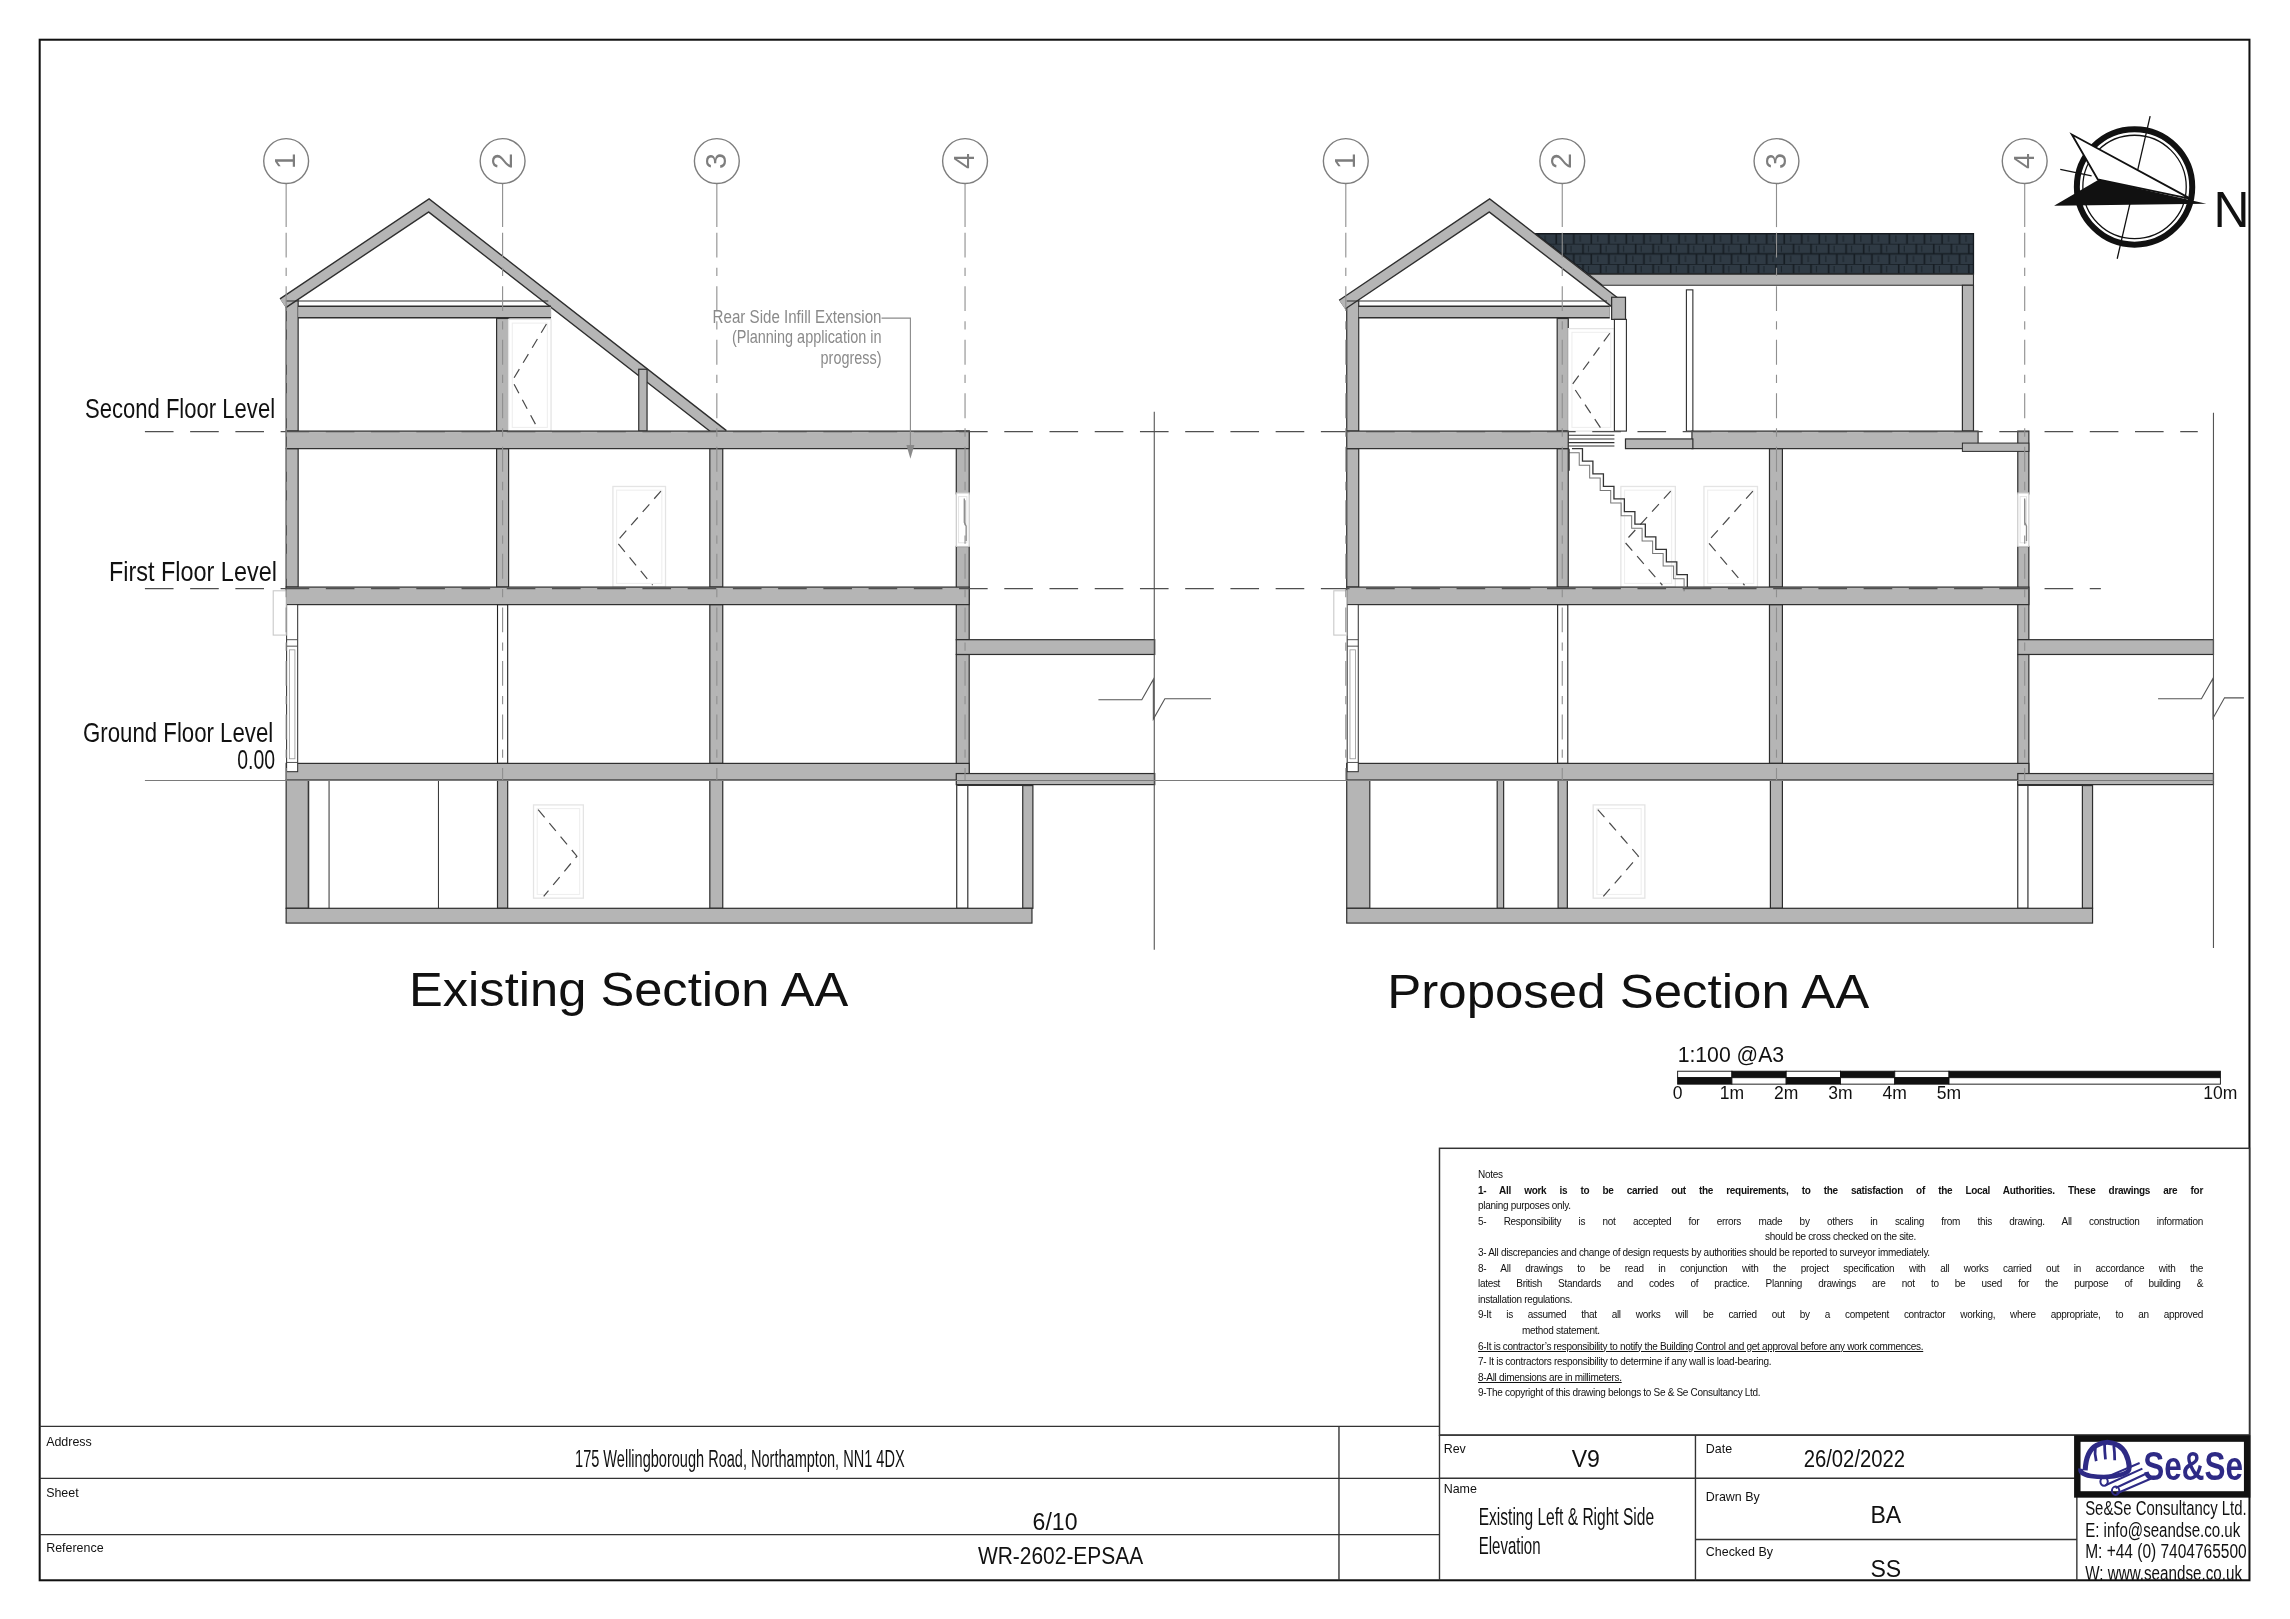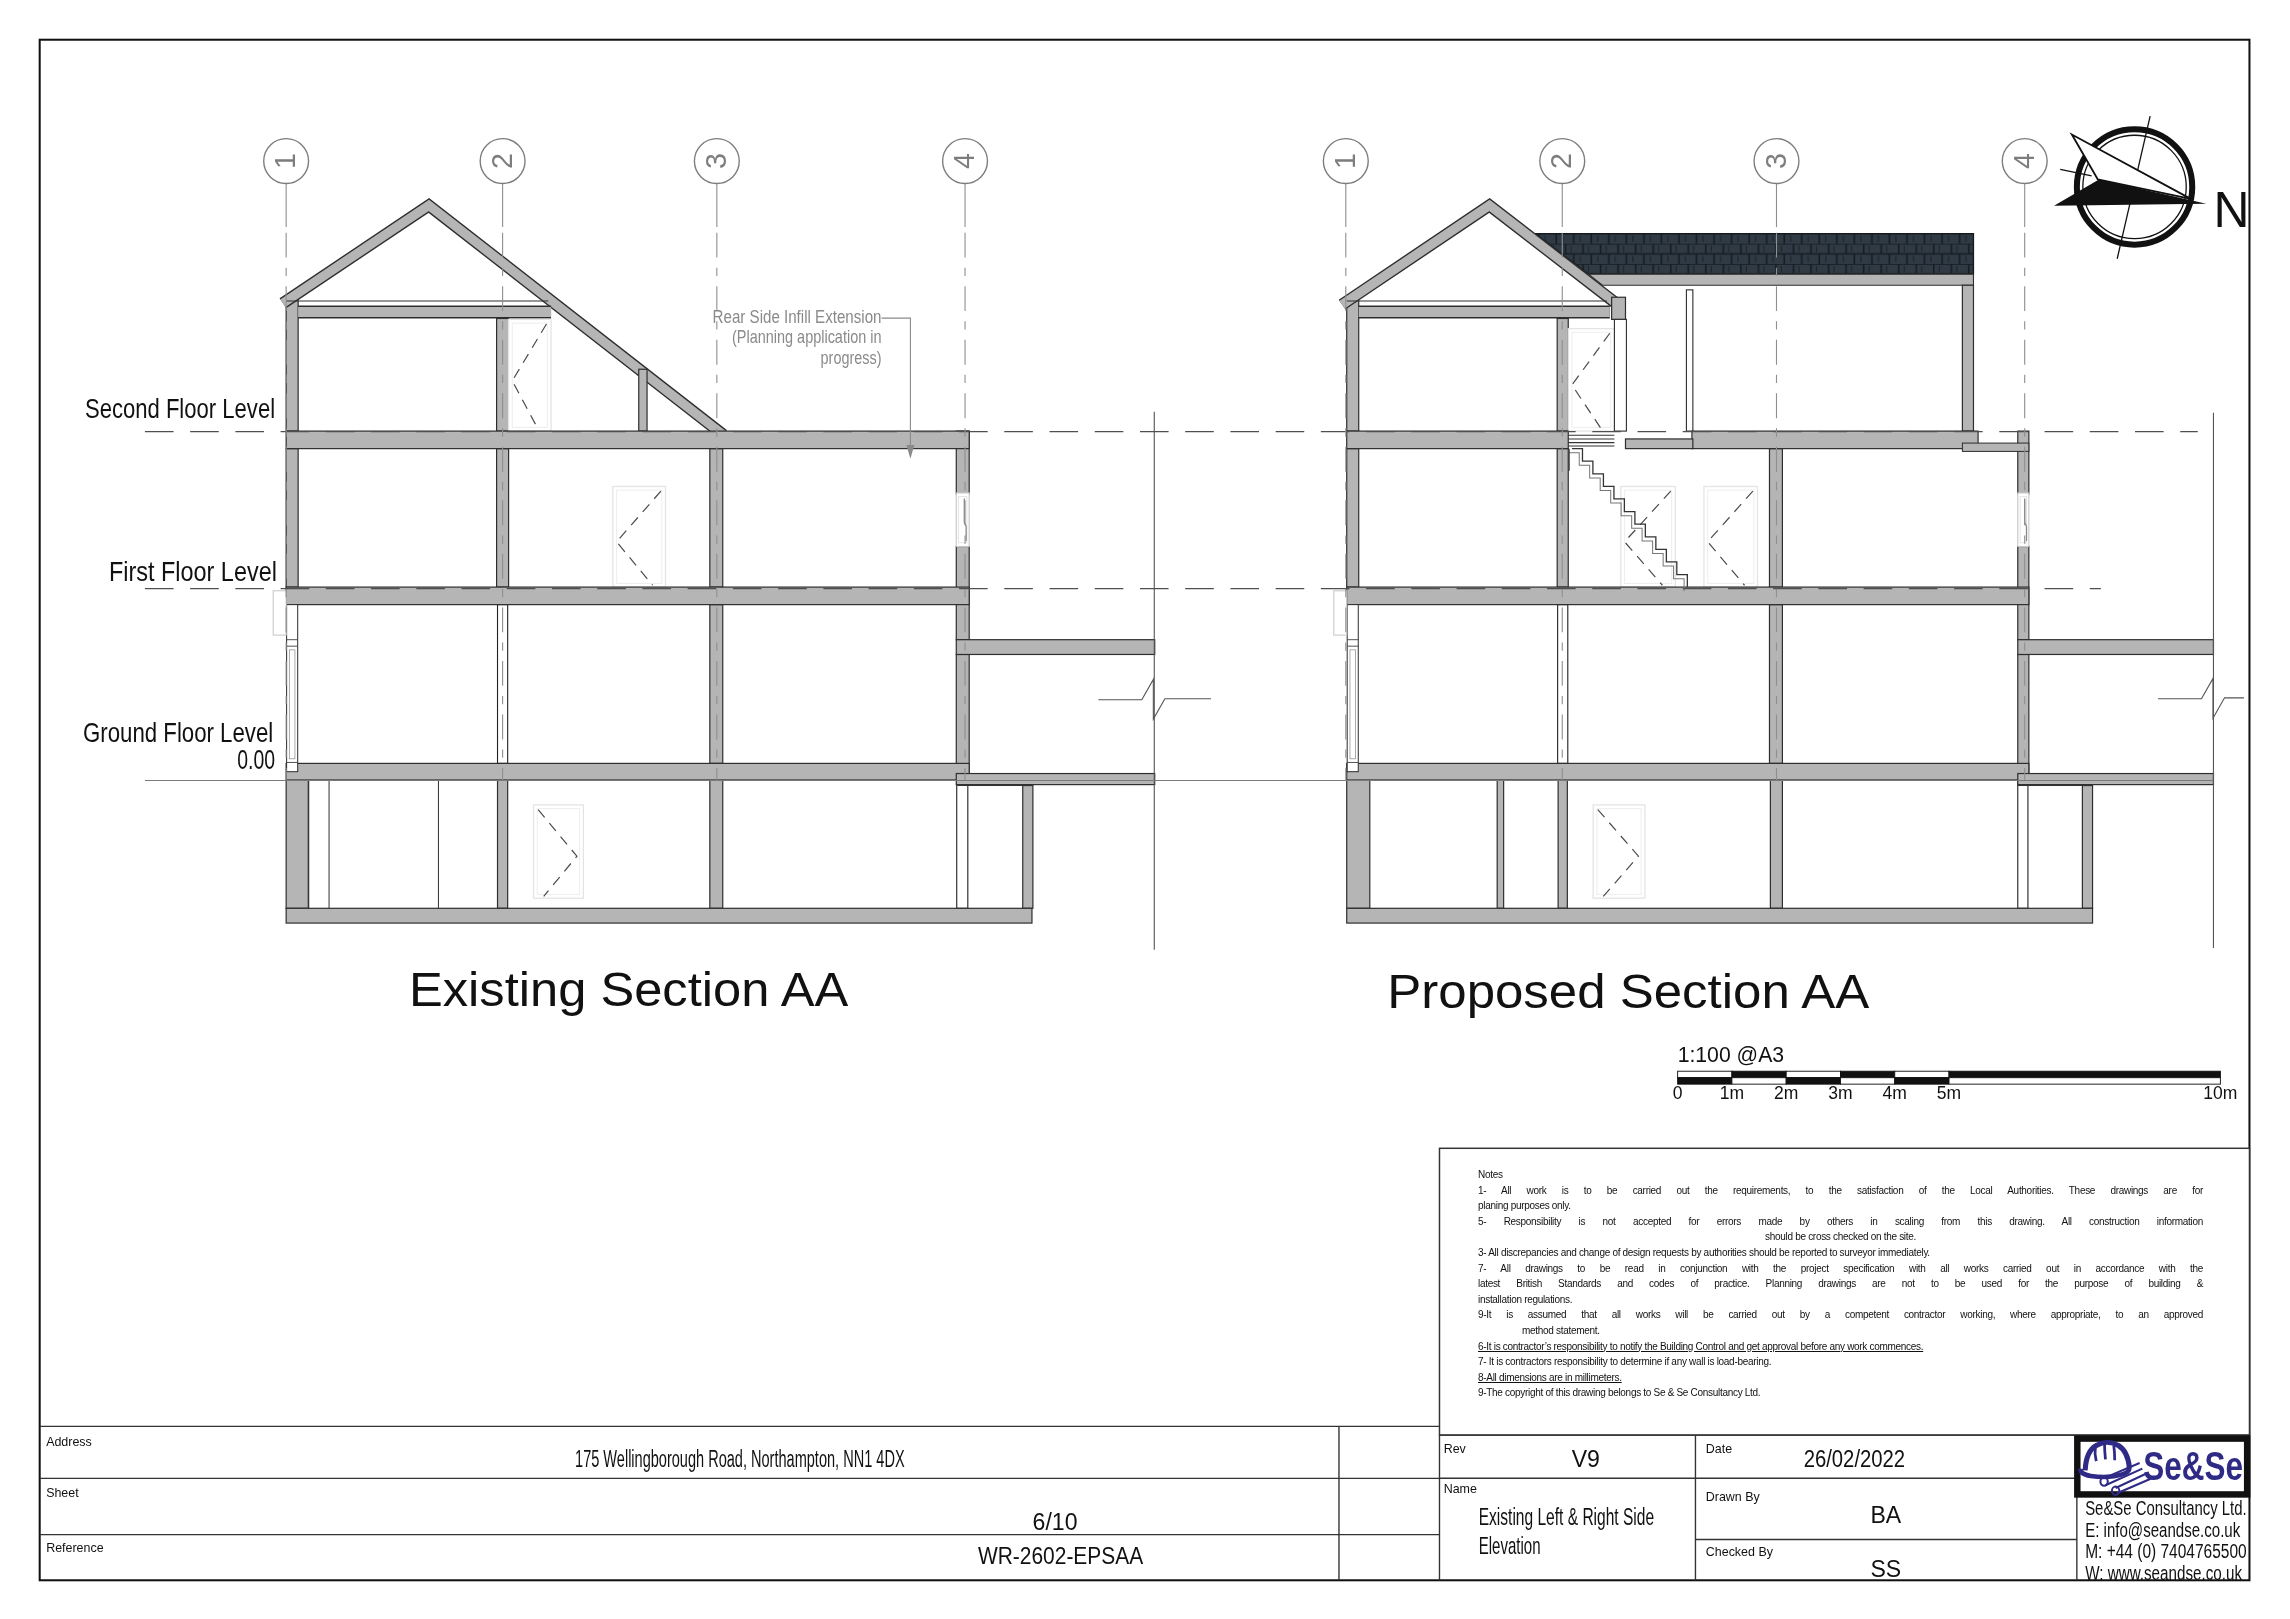--- a/index.html
+++ b/index.html
@@ -375,26 +375,26 @@
 
 <text x="2322" y="1603" font-size="44" fill="#2e2a85" text-anchor="start" textLength="108" lengthAdjust="spacingAndGlyphs" font-weight="bold">Se&amp;Se</text>
 
 <text x="2259" y="1641.5" font-size="22" fill="#111" text-anchor="start" textLength="175" lengthAdjust="spacingAndGlyphs">Se&amp;Se Consultancy Ltd.</text>
 <text x="2259" y="1664.8" font-size="22" fill="#111" text-anchor="start" textLength="168" lengthAdjust="spacingAndGlyphs">E: info@seandse.co.uk</text>
 <text x="2259" y="1688" font-size="22" fill="#111" text-anchor="start" textLength="175" lengthAdjust="spacingAndGlyphs">M: +44 (0) 7404765500</text>
 <text x="2259" y="1711.4" font-size="22" fill="#111" text-anchor="start" textLength="170" lengthAdjust="spacingAndGlyphs">W: www.seandse.co.uk</text>
 </svg>
 <div style="position:absolute; left:1478px; top:1167px; width:725px; font-family:'Liberation Sans',sans-serif; font-size:10px; letter-spacing:-0.3px; line-height:15.6px; color:#111;">
 <div style="white-space:nowrap;">Notes</div>
-<div style="text-align:justify;text-align-last:justify;white-space:normal;">1- All work is to be carried out the requirements, to the satisfaction of the Local Authorities. These drawings are for</div>
+<div style="text-align:justify;text-align-last:justify;white-space:normal;font-weight:bold;">1- All work is to be carried out the requirements, to the satisfaction of the Local Authorities. These drawings are for</div>
 <div style="white-space:nowrap;">planing purposes only.</div>
 <div style="text-align:justify;text-align-last:justify;white-space:normal;">5- Responsibility is not accepted for errors made by others in scaling from this drawing. All construction information</div>
 <div style="white-space:nowrap;text-align:center;">should be cross checked on the site.</div>
 <div style="white-space:nowrap;">3- All discrepancies and change of design requests by authorities should be reported to surveyor immediately.</div>
-<div style="text-align:justify;text-align-last:justify;white-space:normal;">7- All drawings to be read in conjunction with the project specification with all works carried out in accordance with the</div>
+<div style="text-align:justify;text-align-last:justify;white-space:normal;">8- All drawings to be read in conjunction with the project specification with all works carried out in accordance with the</div>
 <div style="text-align:justify;text-align-last:justify;white-space:normal;">latest British Standards and codes of practice. Planning drawings are not to be used for the purpose of building &amp;</div>
 <div style="white-space:nowrap;">installation regulations.</div>
 <div style="text-align:justify;text-align-last:justify;white-space:normal;">9-It is assumed that all works will be carried out by a competent contractor working, where appropriate, to an approved</div>
 <div style="white-space:nowrap;margin-left:44px;">method statement.</div>
 <div style="white-space:nowrap;text-decoration:underline;">6-It is contractor’s responsibility to notify the Building Control and get approval before any work commences.</div>
 <div style="white-space:nowrap;">7- It is contractors responsibility to determine if any wall is load-bearing.</div>
 <div style="white-space:nowrap;text-decoration:underline;">8-All dimensions are in millimeters.</div>
 <div style="white-space:nowrap;">9-The copyright of this drawing belongs to Se &amp; Se Consultancy Ltd.</div>
 </div>
 </div>

